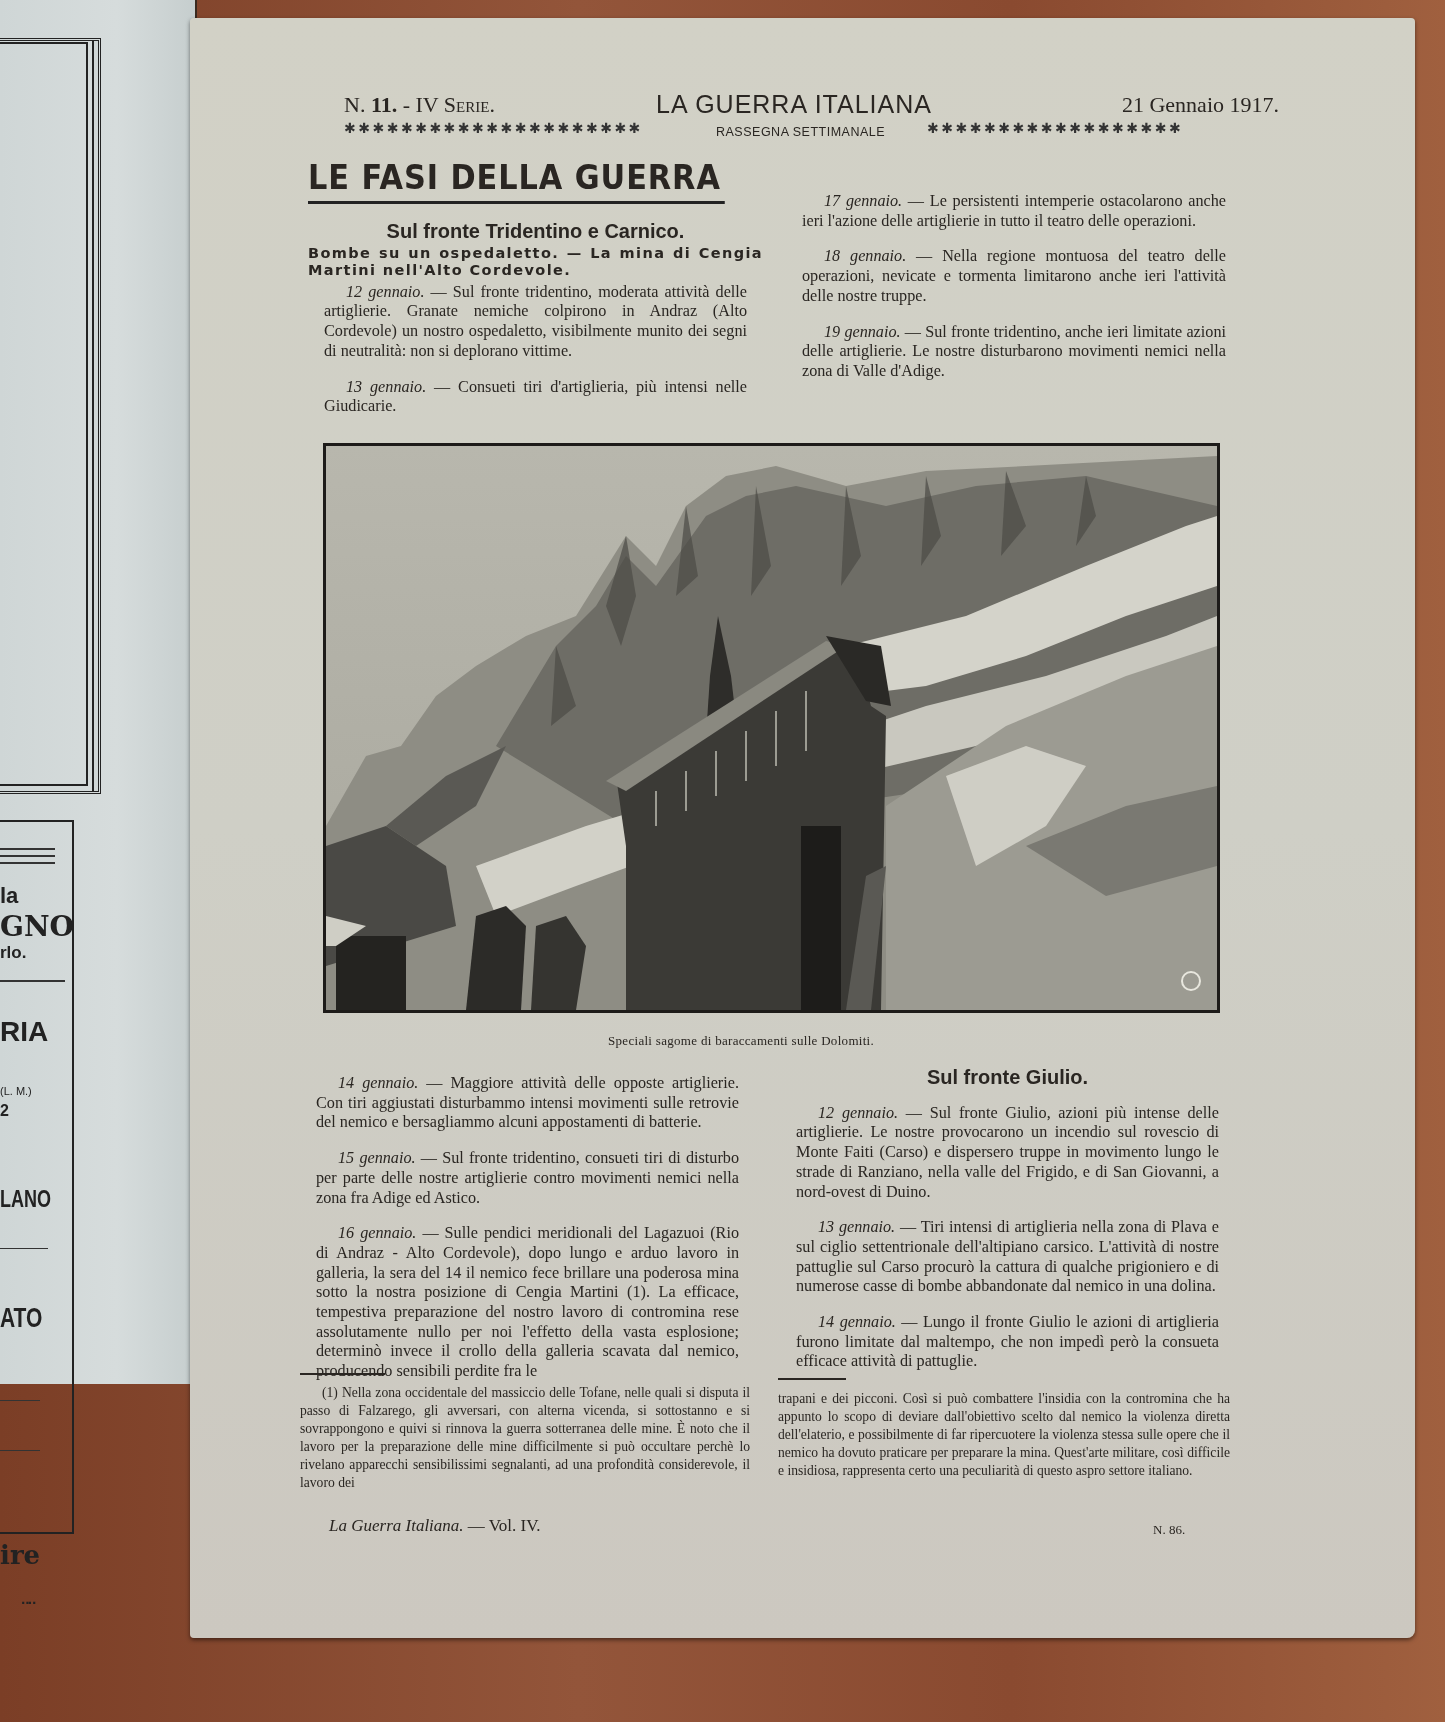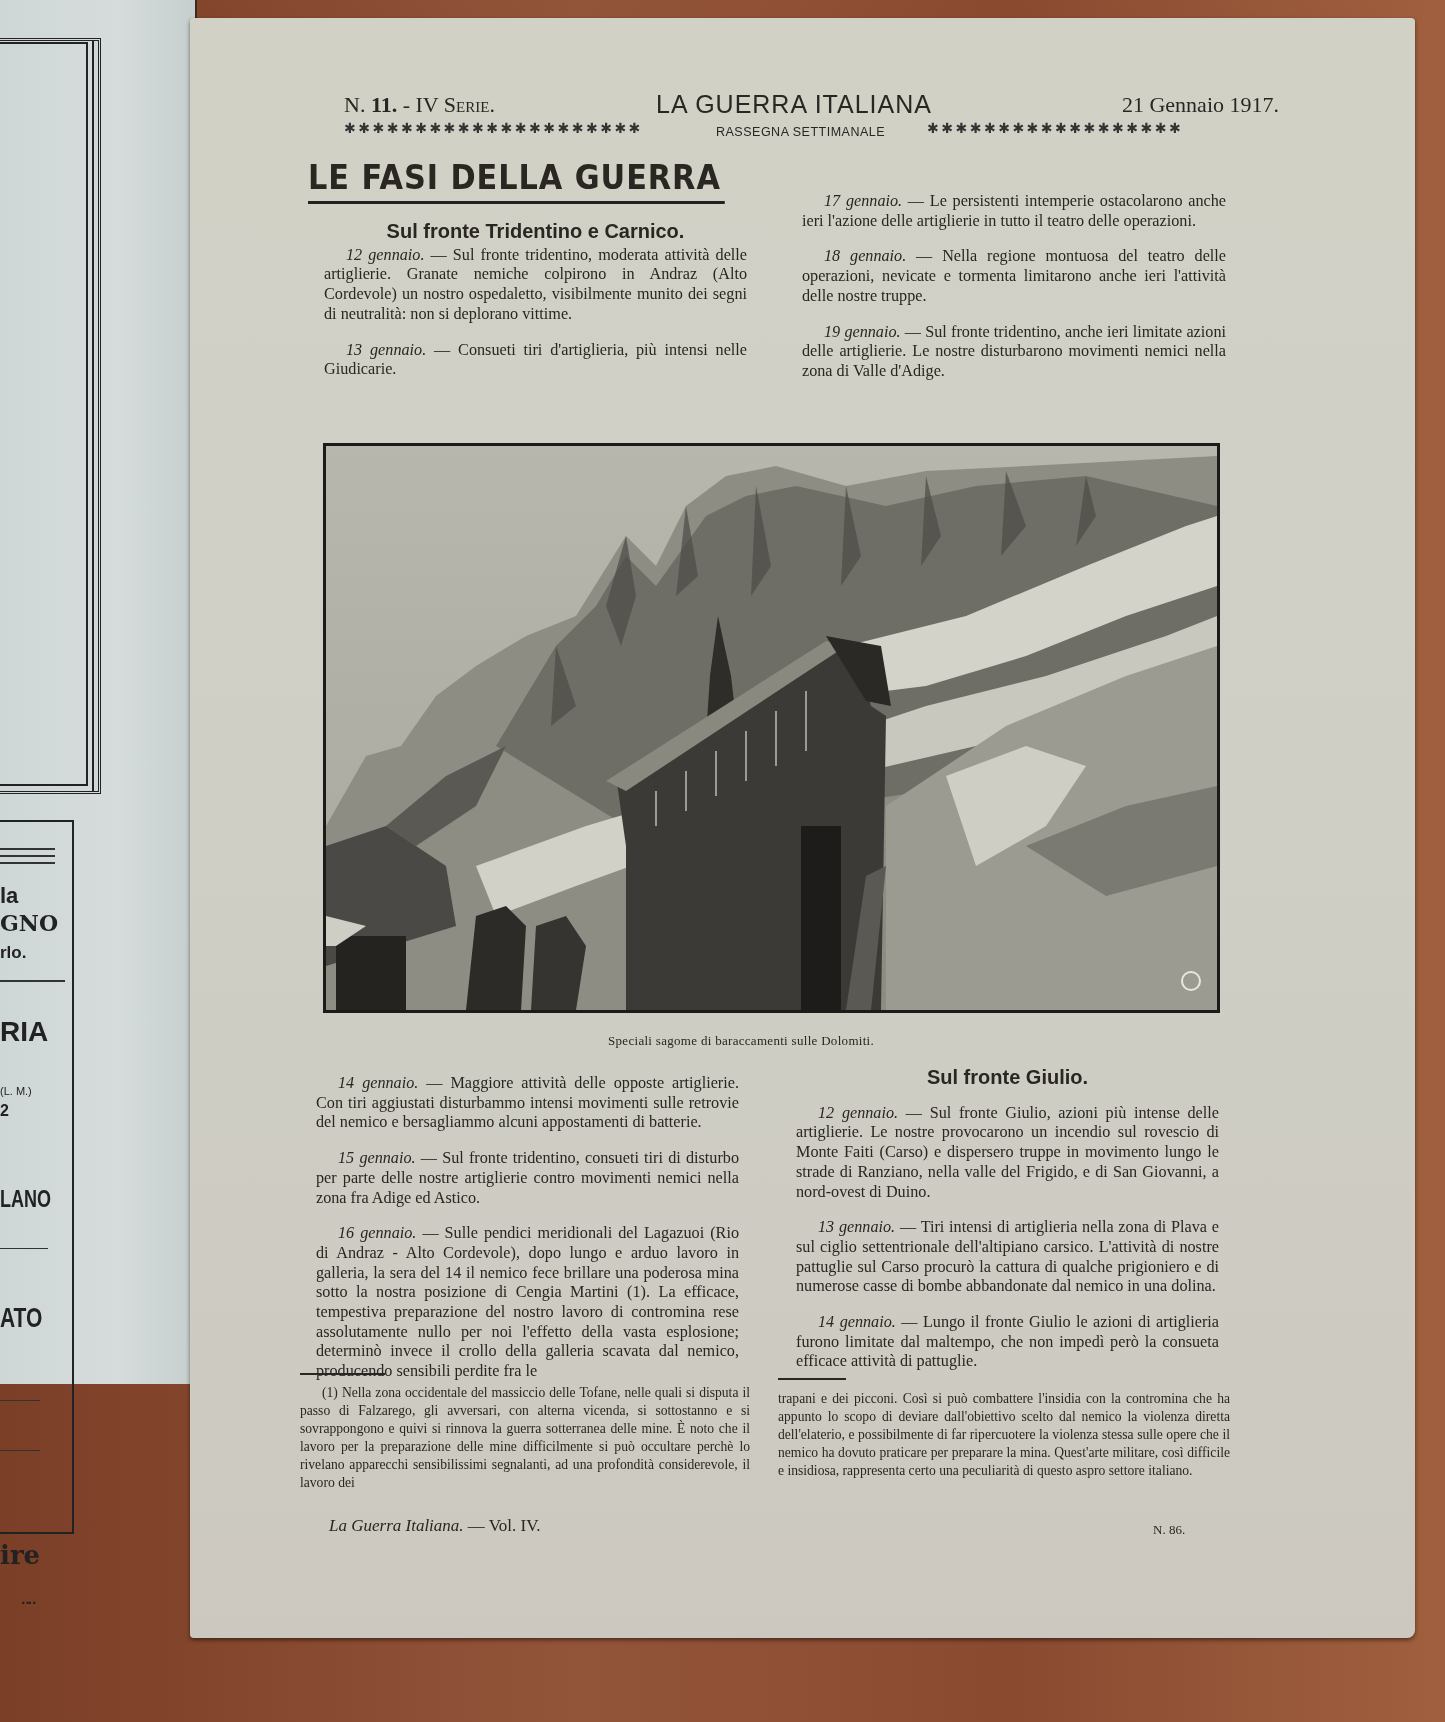--- a/index.html
+++ b/index.html
@@ -41,21 +41,21 @@
 <div class="wood"></div>
 
 <div class="left-page">
   <div class="left-frame"></div>
   <div class="left-frame2"></div>
   <div class="left-box"></div>
   <div class="lp-line" style="top:848px;width:55px;"></div>
   <div class="lp-line" style="top:855px;width:55px;"></div>
   <div class="lp-line" style="top:862px;width:55px;"></div>
   <div class="lp-text" style="top:883px;font-size:22px;">la</div>
-  <div class="lp-text" style="top:910px;font-size:22px;font-family:'DejaVu Serif',serif;">GNO</div>
+  <div class="lp-text" style="top:910px;font-size:28px;font-family:'DejaVu Serif',serif;">GNO</div>
   <div class="lp-text" style="top:943px;font-size:17px;">rlo.</div>
   <div class="lp-line" style="top:980px;width:65px;"></div>
   <div class="lp-text" style="top:1016px;font-size:28px;">RIA</div>
   <div class="lp-text" style="top:1085px;font-size:11px;font-weight:normal;">(L. M.)</div>
   <div class="lp-text" style="top:1102px;font-size:16px;">2</div>
   <div class="lp-text" style="top:1185px;font-size:24px;transform:scaleX(.75);transform-origin:left;">LANO</div>
   <div class="lp-line" style="top:1248px;width:48px;height:1px;"></div>
   <div class="lp-text" style="top:1302px;font-size:28px;transform:scaleX(.75);transform-origin:left;">ATO</div>
   <div class="lp-line" style="top:1400px;width:40px;height:1px;"></div>
   <div class="lp-line" style="top:1450px;width:40px;height:1px;"></div>
@@ -73,20 +73,21 @@
   <div class="hdr-date">21 Gennaio 1917.</div>
   <div class="stars" style="left:0;width:352px;">✱✱✱✱✱✱✱✱✱✱✱✱✱✱✱✱✱✱✱✱✱</div>
   <div class="hdr-sub">RASSEGNA SETTIMANALE</div>
   <div class="stars" style="left:583px;width:352px;">✱✱✱✱✱✱✱✱✱✱✱✱✱✱✱✱✱✱</div>
 </div>
 
 <div class="main-title">LE FASI DELLA GUERRA</div>
 
 <div class="col" style="left:308px;top:222px;width:455px;">
   <div class="sec-title">Sul fronte Tridentino e Carnico.</div>
+  <div class="subhead" style="margin-top:3px;">Bombe su un ospedaletto. — La mina di Cengia Martini nell'Alto Cordevole.</div>
   <p style="margin-top:4px;"><i>12 gennaio.</i><span> — Sul fronte tridentino, moderata attività delle artiglierie. Granate nemiche colpirono in Andraz (Alto Cordevole) un nostro ospedaletto, visibilmente munito dei segni di neutralità: non si deplorano vittime.</span></p>
   <p><i>13 gennaio.</i><span> — Consueti tiri d'artiglieria, più intensi nelle Giudicarie.</span></p>
 </div>
 
 <div class="col" style="left:786px;top:176px;width:456px;">
   <p><i>17 gennaio.</i><span> — Le persistenti intemperie ostacolarono anche ieri l'azione delle artiglierie in tutto il teatro delle operazioni.</span></p>
   <p><i>18 gennaio.</i><span> — Nella regione montuosa del teatro delle operazioni, nevicate e tormenta limitarono anche ieri l'attività delle nostre truppe.</span></p>
   <p><i>19 gennaio.</i><span> — Sul fronte tridentino, anche ieri limitate azioni delle artiglierie. Le nostre disturbarono movimenti nemici nella zona di Valle d'Adige.</span></p>
 </div>
 

